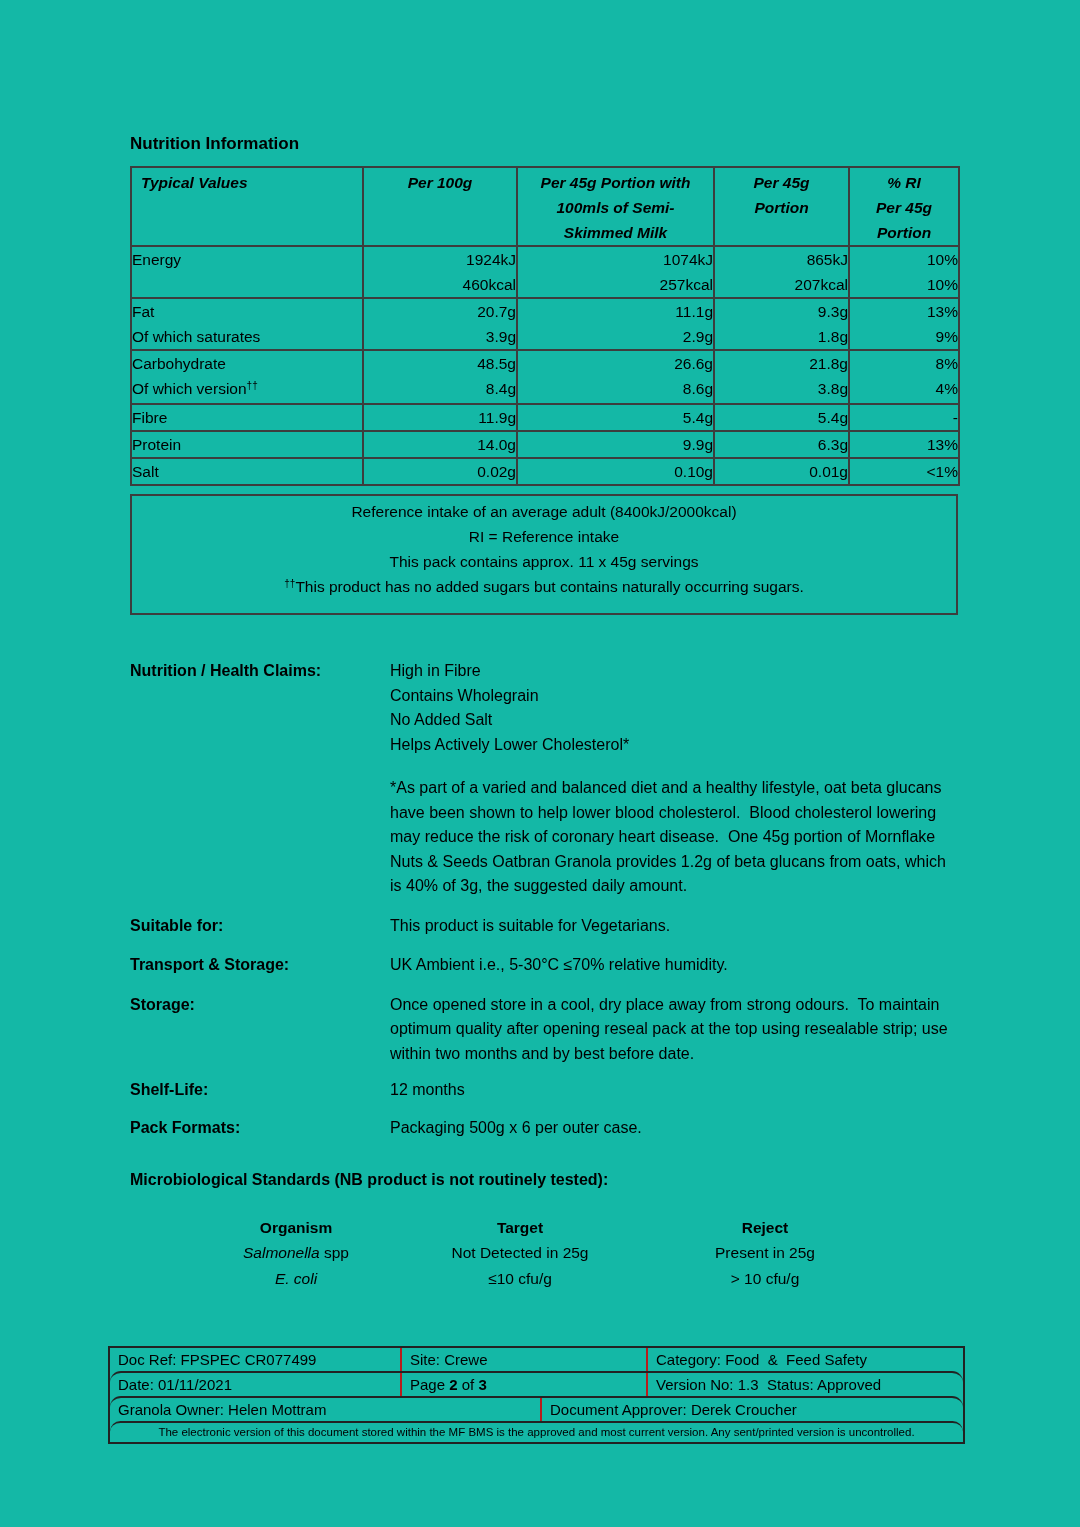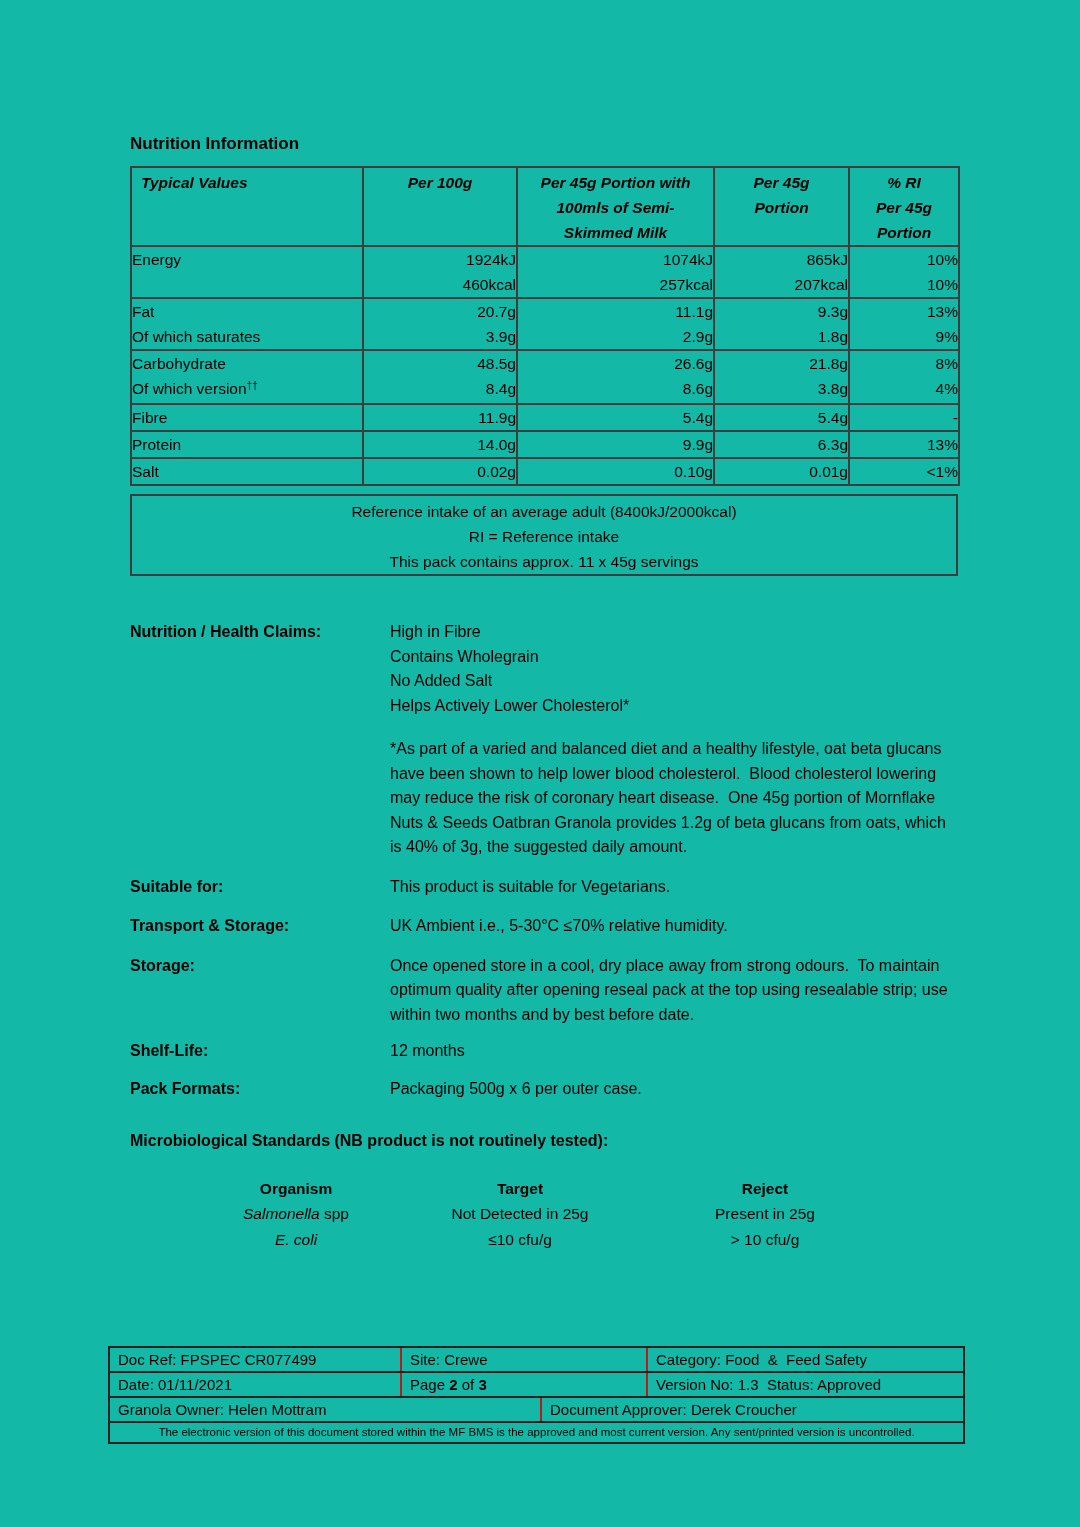--- a/index.html
+++ b/index.html
@@ -37,21 +37,21 @@
   tr.r1{height:25px;}
   .sup{font-size:10px;position:relative;top:-5px;}
 
   
   .refbox{
     border:2px solid #3d3d3d;
     margin-top:8px;
     text-align:center;
     line-height:25px;
     font-size:15.5px;
-    padding:3px 0 0 0;
+    padding:3px 0 12px 0;
   }
 
   
   .sections{margin-top:44px;font-size:16px;}
   .sec{display:grid;grid-template-columns:260px 1fr;margin-bottom:15px;}
   .sec-label{font-weight:bold;line-height:24.5px;}
   .sec-body{line-height:24.5px;}
   .sec-lines{line-height:24.5px;}
   .sec-par{margin-top:19px;line-height:24.5px;white-space:pre-wrap;}
   .sec-text{white-space:pre-wrap;}
@@ -69,21 +69,21 @@
   .micro-row.hdr .micro-cell{font-weight:bold;}
   .ital{font-style:italic;}
 
   
   .footer{
     position:absolute;left:108px;top:1346px;width:857px;
     border:2px solid #222;
     font-size:15px;
     box-sizing:border-box;
   }
-  .f-row{display:grid;}
+  .f-row{display:grid;border-radius:11px;}
   .f-row + .f-row{border-top:2px solid #222;}
   .f-r12{grid-template-columns:290px 246px 1fr;}
   .f-r3{grid-template-columns:430px 1fr;}
   .f-cell{
     padding-left:8px;height:23px;line-height:23px;
     white-space:pre;overflow:hidden;
   }
   .f-cell + .f-cell{border-left:2px solid #b91c1c;}
   .f-disc{
     height:19px;line-height:19px;text-align:center;
@@ -160,20 +160,21 @@
         <td class="val">0.01g</td>
         <td class="val">&lt;1%</td>
       </tr>
     </tbody>
       </table>
 
     <div class="refbox">
       <div>Reference intake of an average adult (8400kJ/2000kcal)</div>
       <div>RI = Reference intake</div>
       <div>This pack contains approx. 11 x 45g servings</div>
+      <div><span class="sup">††</span><span>This product has no added sugars but contains naturally occurring sugars.</span></div>
     </div>
 
     <div class="sections">
 
       <div class="sec">
         <div class="sec-label">Nutrition / Health Claims:</div>
         <div class="sec-body">
           <div class="sec-lines">High in Fibre<br>Contains Wholegrain<br>No Added Salt<br>Helps Actively Lower Cholesterol*</div>
           <div class="sec-par">*As part of a varied and balanced diet and a healthy lifestyle, oat beta glucans have been shown to help lower blood cholesterol.  Blood cholesterol lowering may reduce the risk of coronary heart disease.  One 45g portion of Mornflake Nuts &amp; Seeds Oatbran Granola provides 1.2g of beta glucans from oats, which is 40% of 3g, the suggested daily amount.</div>
         </div>

